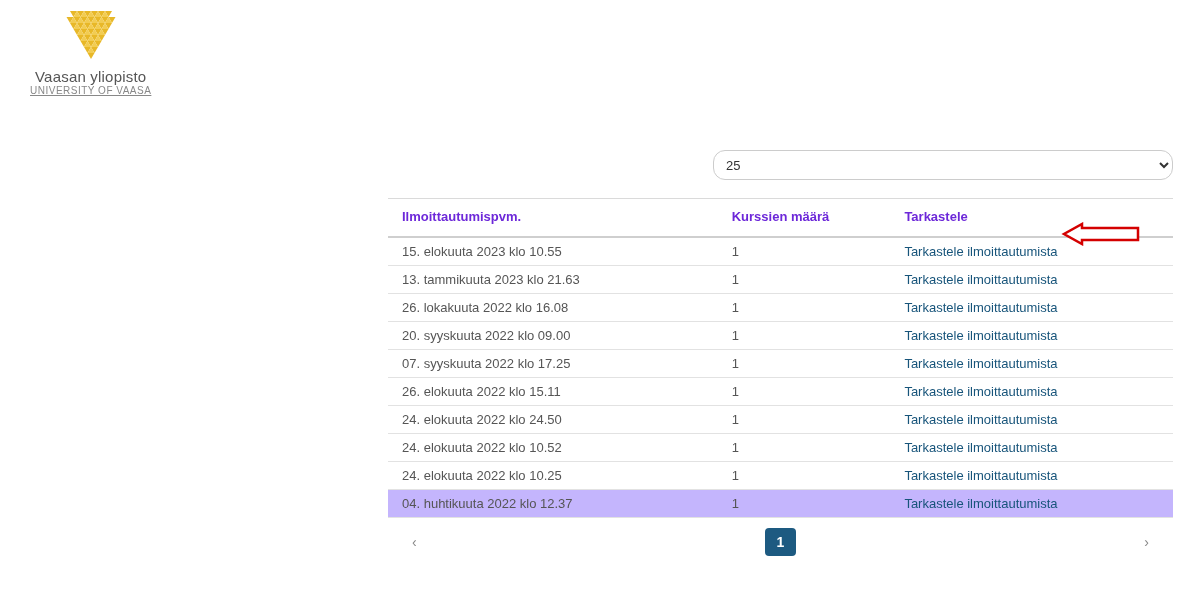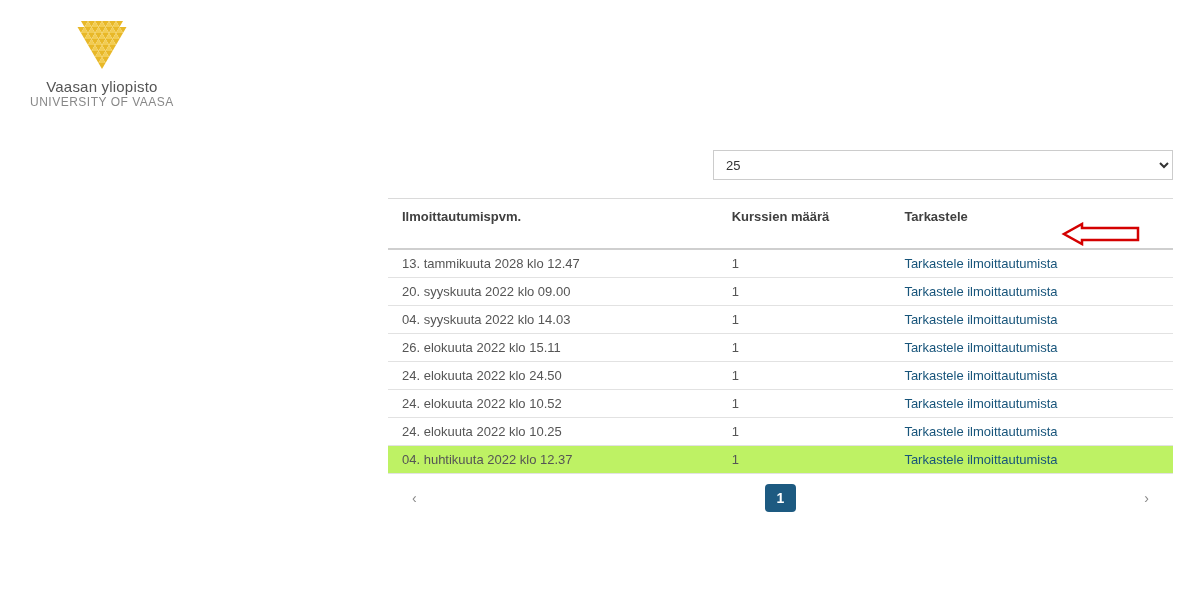--- a/index.html
+++ b/index.html
@@ -4,82 +4,83 @@
   <style>
     * { margin: 0; padding: 0; box-sizing: border-box; }
     body {
       font-family: -apple-system, BlinkMacSystemFont, "Segoe UI", Helvetica, Arial, sans-serif;
       background: #fff;
       color: #333;
       font-size: 13px;
     }
     .logo-area {
       position: absolute;
-      top: 21px;
+      top: 11px;
       left: 30px;
       text-align: center;
     }
     .logo-heart {
       width: 55px;
       height: 48px;
       margin: 0 auto 6px;
     }
     .logo-title {
       font-size: 15px;
       color: #555;
       font-weight: 500;
       letter-spacing: 0.2px;
     }
     .logo-sub {
-      font-size: 12px;
+      font-size: 10px;
       color: #888;
       letter-spacing: 0.5px;
       text-transform: uppercase;
+      text-decoration: underline;
     }
     .container {
       width: 785px;
       margin-left: 388px;
       padding-top: 150px;
     }
     .select-wrap {
       display: flex;
       justify-content: flex-end;
       margin-bottom: 18px;
     }
     .page-size-select {
       width: 460px;
       height: 30px;
       border: 1px solid #ccc;
-      border-radius: 0;
+      border-radius: 12px;
       background: #fff;
       padding: 0 8px;
       font-size: 13px;
       color: #333;
       appearance: auto;
     }
     table {
       width: 100%;
       border-collapse: collapse;
       font-size: 13px;
     }
     thead th {
       text-align: left;
       font-weight: 700;
-      color: #404040;
-      padding: 10px 14px 24px;
+      color: #6d28d9;
+      padding: 10px 14px 12px;
       border-top: 1px solid #dadada;
       border-bottom: 2px solid #cfcfcf;
     }
     tbody td {
       padding: 6px 14px;
       border-bottom: 1px solid #e2e2e2;
       color: #555;
       height: 26px;
     }
-    tbody tr.highlight td { background: #bef264; }
+    tbody tr.highlight td { background: #c4b5fd; }
     .action-link { color: #17547a; text-decoration: none; }
     .pagination {
       display: flex;
       align-items: center;
       justify-content: space-between;
       padding: 10px 14px 0;
     }
     .page-arrow {
       color: #888;
       font-size: 14px;
@@ -189,31 +190,41 @@
   <table>
     <thead>
       <tr>
         <th style="width:42%">Ilmoittautumispvm.</th>
         <th style="width:22%">Kurssien määrä</th>
         <th style="width:36%">Tarkastele</th>
       </tr>
     </thead>
     <tbody id="rows-body">
         <tr>
-          <td>13. tammikuuta 2028 klo 12.47</td>
+          <td>15. elokuuta 2023 klo 10.55</td>
+          <td>1</td>
+          <td><a href="#" class="action-link">Tarkastele ilmoittautumista</a></td>
+        </tr>
+        <tr>
+          <td>13. tammikuuta 2023 klo 21.63</td>
+          <td>1</td>
+          <td><a href="#" class="action-link">Tarkastele ilmoittautumista</a></td>
+        </tr>
+        <tr>
+          <td>26. lokakuuta 2022 klo 16.08</td>
           <td>1</td>
           <td><a href="#" class="action-link">Tarkastele ilmoittautumista</a></td>
         </tr>
         <tr>
           <td>20. syyskuuta 2022 klo 09.00</td>
           <td>1</td>
           <td><a href="#" class="action-link">Tarkastele ilmoittautumista</a></td>
         </tr>
         <tr>
-          <td>04. syyskuuta 2022 klo 14.03</td>
+          <td>07. syyskuuta 2022 klo 17.25</td>
           <td>1</td>
           <td><a href="#" class="action-link">Tarkastele ilmoittautumista</a></td>
         </tr>
         <tr>
           <td>26. elokuuta 2022 klo 15.11</td>
           <td>1</td>
           <td><a href="#" class="action-link">Tarkastele ilmoittautumista</a></td>
         </tr>
         <tr>
           <td>24. elokuuta 2022 klo 24.50</td>

